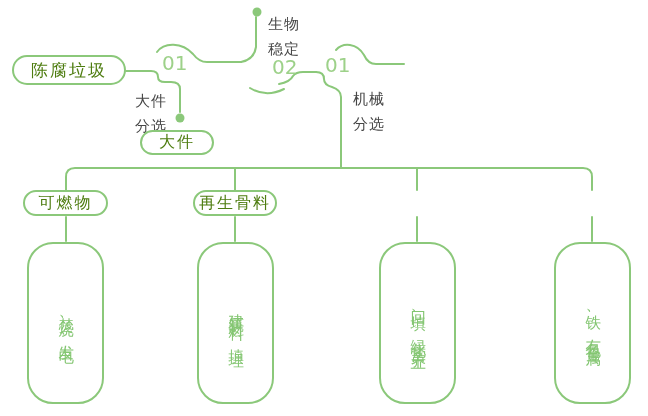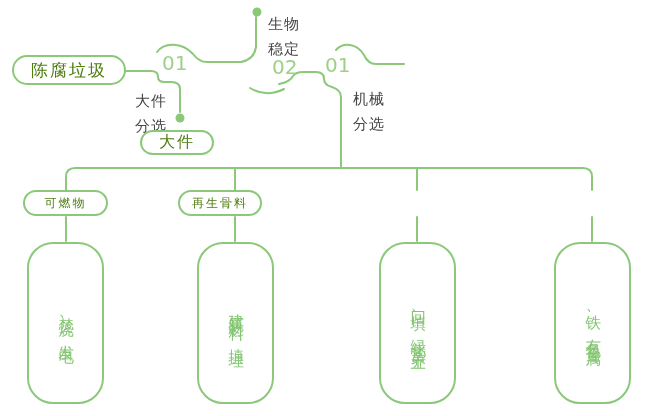--- a/index.html
+++ b/index.html
@@ -9,23 +9,23 @@
   }
   #flow-svg{position:absolute;left:0;top:0;width:648px;height:416px;}
 
   .pill{
     position:absolute;box-sizing:border-box;border:2px solid #8bc87a;border-radius:16px;
     display:flex;align-items:center;justify-content:center;
     color:#4d7c0f;background:#ffffff;letter-spacing:2px;
   }
   .pill-source{left:12px;top:55px;width:114px;height:30px;font-size:17px;}
   .pill-bulky{left:140px;top:130px;width:74px;height:25px;font-size:16px;border-radius:13px;}
-  .pill-branch{top:190px;height:26px;font-size:12px;border-radius:14px;}
+  .pill-branch{top:190px;height:26px;font-size:16px;border-radius:14px;}
   .pill-b1{left:23px;width:85px;}
-  .pill-b2{left:178px;width:84px;}
+  .pill-b2{left:193px;width:84px;}
   .pill-b3{left:375px;width:84px;letter-spacing:4px;}
   .pill-b4{left:549px;width:85px;letter-spacing:1px;}
 
   .step-number{
     position:absolute;font-size:20px;color:#9dd189;line-height:1;letter-spacing:0px;
   }
   .num-01{left:162px;top:53px;}
   .num-02{left:244px;top:57px;margin-left:28px;}
   .num-03{left:325px;top:55px;}
 

